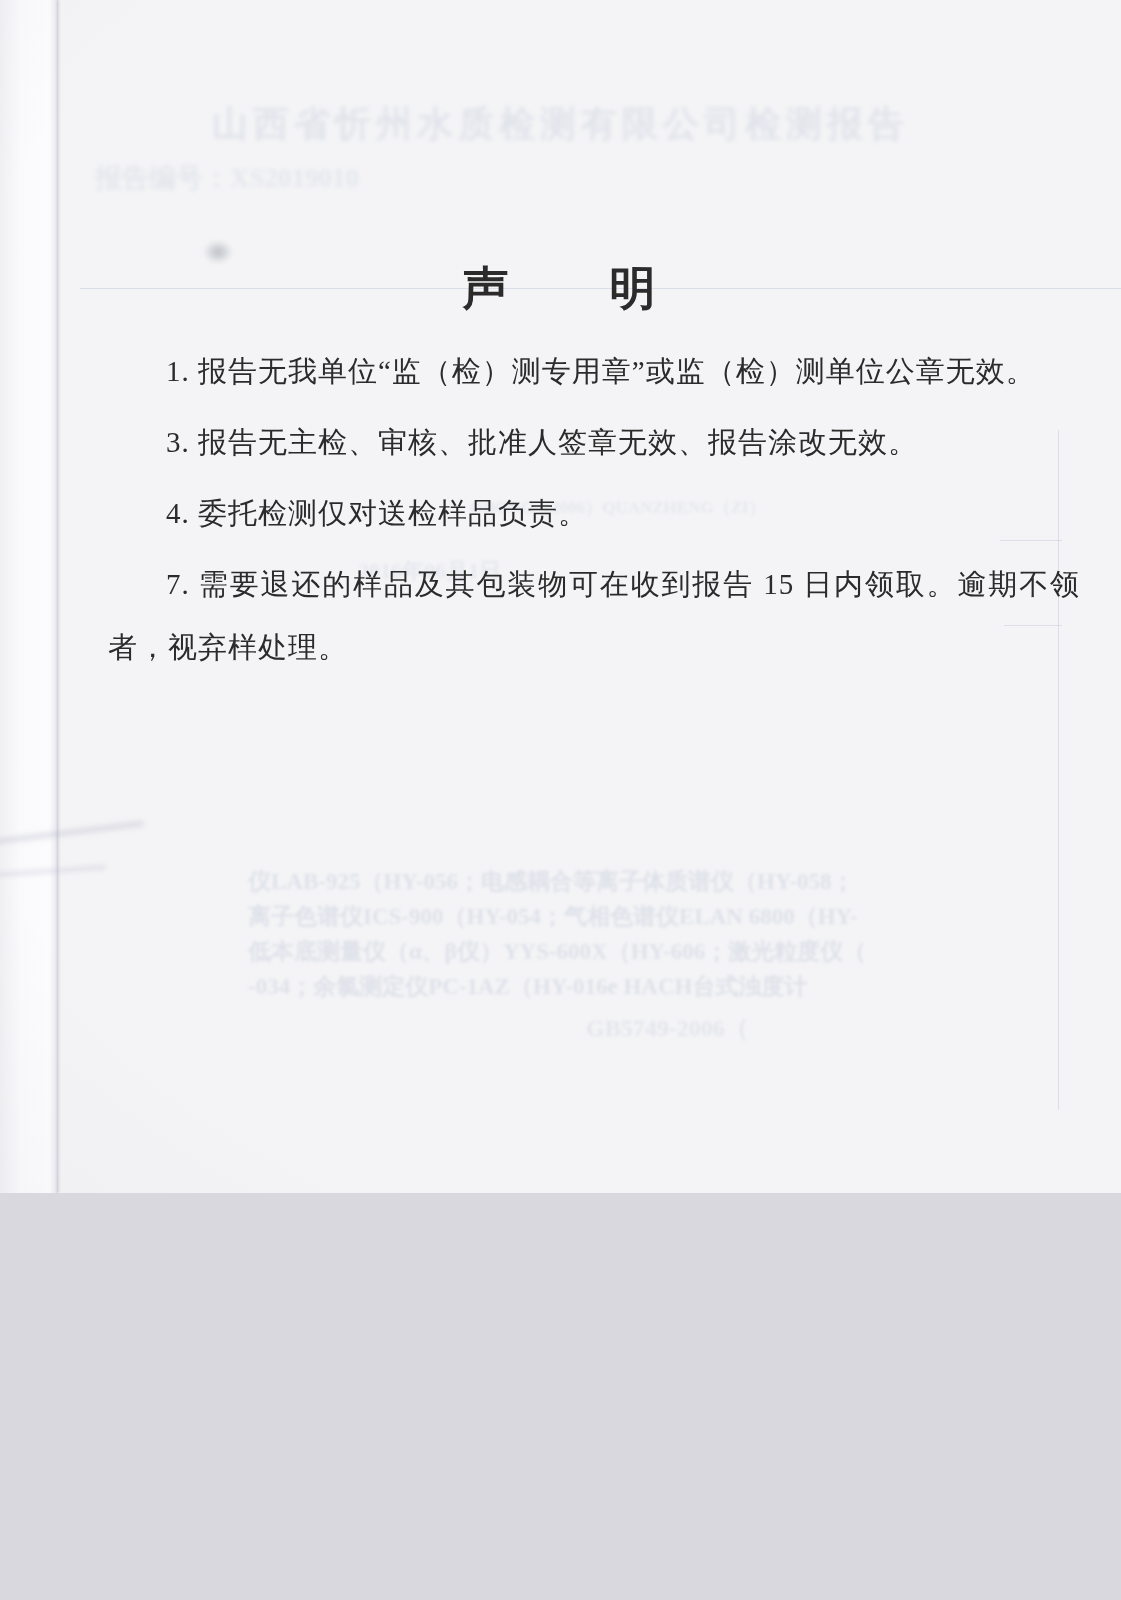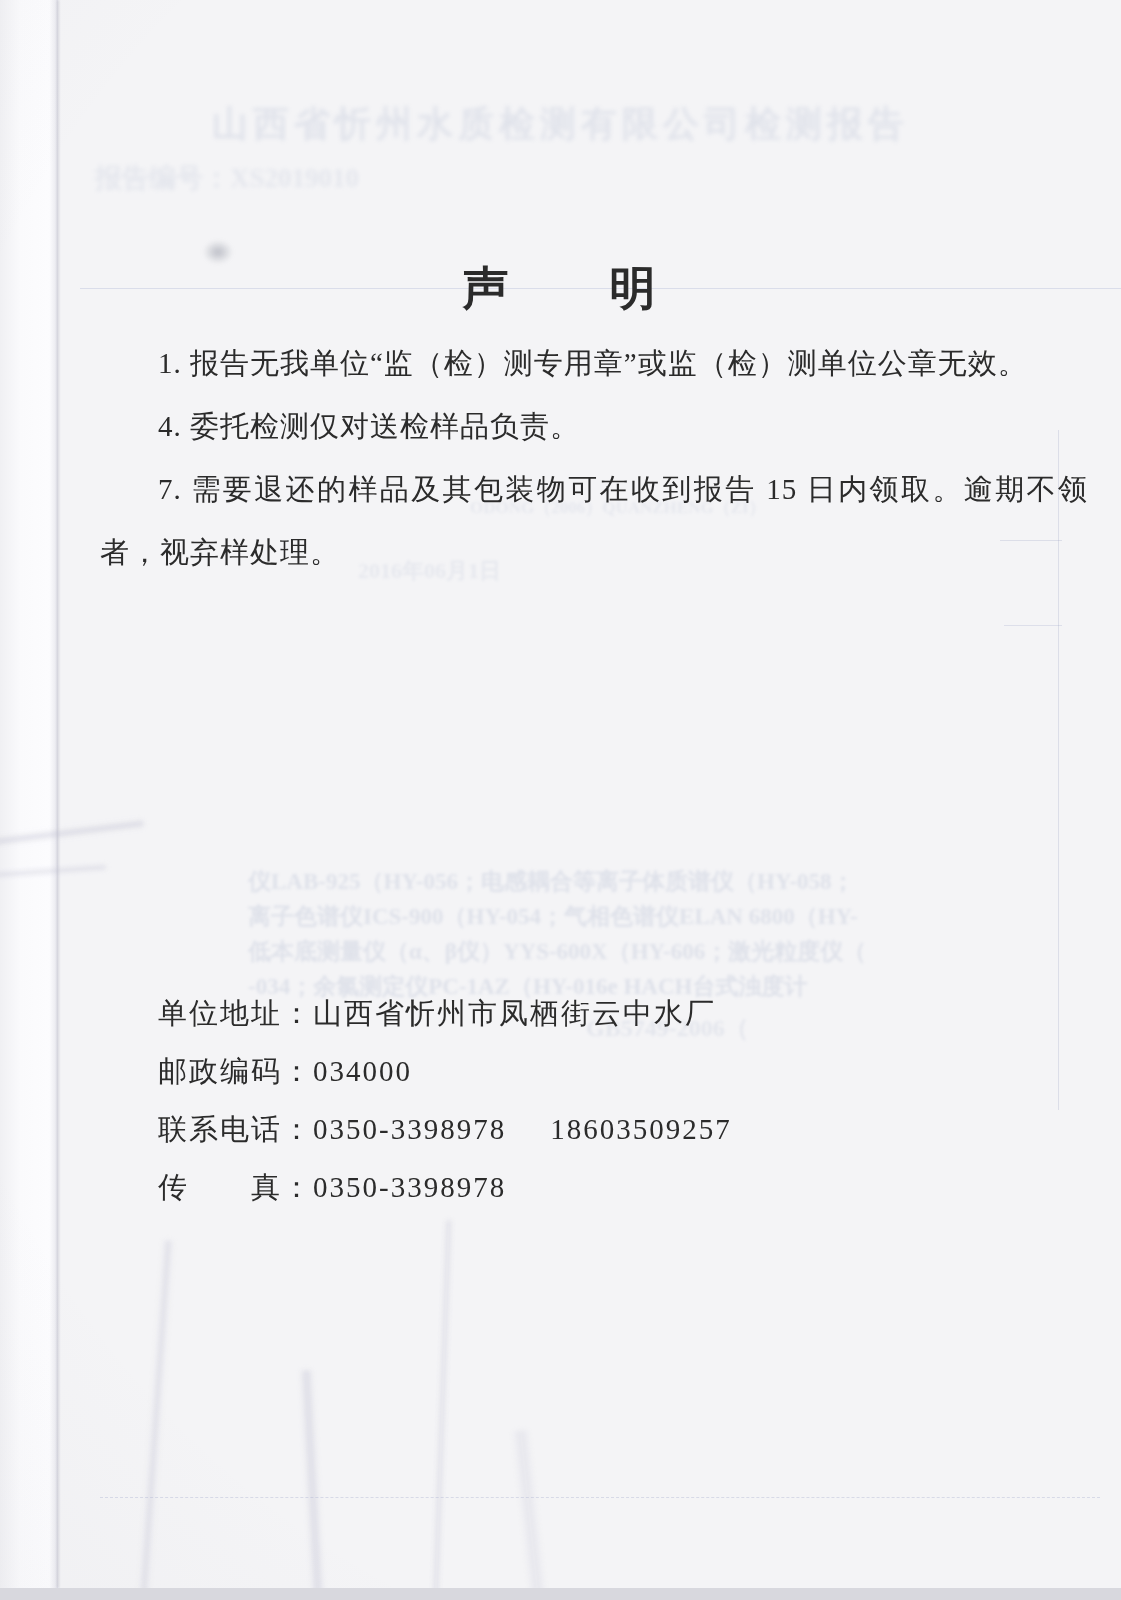--- a/index.html
+++ b/index.html
@@ -1,17 +1,17 @@
 <!DOCTYPE html>
 <html><head>
 <meta charset="utf-8">
 <style>
   html, body { margin:0; padding:0; background:#d8d8de; }
   .page {
-    position:relative; width:1121px; height:1588px; margin:0 auto;
+    position:relative; width:1121px; height:1193px; margin:0 auto;
     background:#f4f4f6; overflow:hidden;
     font-family:"Liberation Serif","DejaVu Serif",serif;
     color:#2b2b2b;
   }
   
   .edge-strip {
     position:absolute; left:0; top:0; width:58px; height:100%;
     background:linear-gradient(90deg,#f0f0f3 0%,#fafafc 35%,#fcfcfe 85%,#e6e6ec 100%);
   }
   .fold-line {
@@ -61,21 +61,21 @@
 
   
   .title {
     position:absolute; z-index:2; top:258px; left:0; width:100%; margin:0;
     text-align:center; font-size:46px; font-weight:bold; letter-spacing:3px;
   }
   .body-text {
     position:absolute; z-index:2; top:332px; left:100px; width:988px;
     font-size:29px; line-height:63px; letter-spacing:1px; text-align:justify;
   }
-  .body-text p { margin:0; text-indent:2em; }
+  .body-text p { margin:8px; text-indent:2em; }
   .contact {
     position:absolute; z-index:2; top:984px; left:158px;
     font-size:29px; line-height:58px; letter-spacing:2px;
   }
   .contact .v2 { margin-left:44px; }
 </style>
 </head>
 <body>
 
 <div class="page">
@@ -105,32 +105,19 @@
   <div class="ghost-rule" id="ghost-hline-top"></div>
   <div class="ghost-rule" id="ghost-vline"></div>
   <div class="ghost-rule" id="ghost-hseg1"></div>
   <div class="ghost-rule" id="ghost-hseg2"></div>
   <div class="ghost-rule" id="ghost-hline-bottom"></div>
 
   <h1 class="title">声　　明</h1>
 
   <div class="body-text">
     <p>1. 报告无我单位“监（检）测专用章”或监（检）测单位公章无效。</p>
+    <p>3. 报告无主检、审核、批准人签章无效、报告涂改无效。</p>
     <p>4. 委托检测仅对送检样品负责。</p>
     <p>7. 需要退还的样品及其包装物可在收到报告 15 日内领取。逾期不领者，视弃样处理。</p>
   </div>
 
-  <div class="contact">
-    <div class="contact-row">
-      <span>单位地址：</span><span>山西省忻州市凤栖街云中水厂</span>
-    </div>
-    <div class="contact-row">
-      <span>邮政编码：</span><span>034000</span>
-    </div>
-    <div class="contact-row">
-      <span>联系电话：</span><span>0350-3398978</span><span class="v2">18603509257</span>
-    </div>
-    <div class="contact-row">
-      <span>传　　真：</span><span>0350-3398978</span>
-    </div>
-  </div>
 
 </div>
 
 </body></html>

